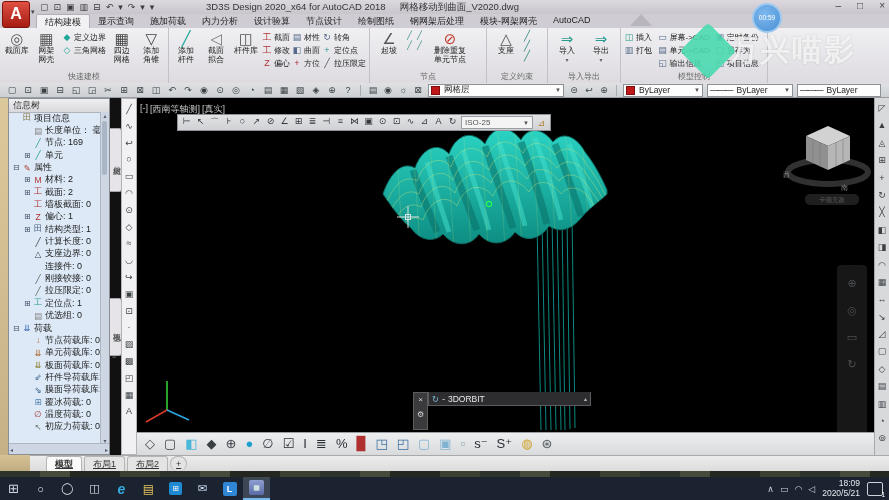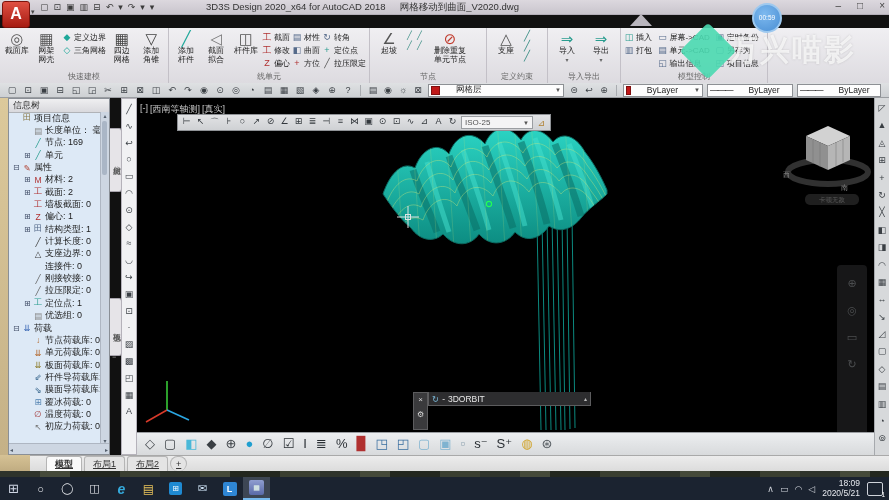--- a/index.html
+++ b/index.html
@@ -46,21 +46,21 @@
   .wm-diamond{width:40px;height:40px;background:#4ad9b0;opacity:.9;transform:rotate(45deg);border-radius:4px;}
   .wm-text{font-size:30px;font-weight:bold;color:rgba(255,255,255,.75);letter-spacing:2px;
            text-shadow:0 0 2px rgba(120,120,120,.35);}
   
   .stdbar{left:0;top:83px;width:889px;height:15px;background:linear-gradient(#dfe1e3,#cdd0d3);
           border-bottom:1px solid #9a9da1;display:flex;align-items:center;font-size:9px;color:#3a3f44;
           padding-left:6px;box-sizing:border-box;gap:4px;}
   .stdbar .ico{width:12px;text-align:center;}
   .vsep{width:1px;height:11px;background:#a9acb0;margin:0 2px;}
   .combo{height:11px;background:#fdfdfd;border:1px solid #8d9094;display:flex;align-items:center;
-         font-size:8.5px;color:#222;padding:0 2px;gap:16px;}
+         font-size:8.5px;color:#222;padding:0 2px;gap:4px;}
   .combo .caret{margin-left:auto;font-size:6px;color:#555;}
   .swatch{width:7px;height:7px;background:#c01818;border:1px solid #801010;}
   .lineglyph{letter-spacing:-1px;color:#222;}
   
   .desk-left{left:0;top:98px;width:8px;height:374px;background:linear-gradient(#dcc99b,#c4b086);}
   .desk-left2{left:0;top:455px;width:30px;height:17px;background:linear-gradient(#d6c295,#bfab80);}
   .desk-bottom{left:0;top:471px;width:889px;height:6px;
     background:repeating-linear-gradient(90deg,#2e332b 0 40px,#454a3a 40px 70px,#23271f 70px 120px,#3a3f31 120px 160px);}
   
   .panel{left:8px;top:98px;width:102px;height:357px;background:#dde9f6;border:1px solid #8a8f96;
@@ -171,20 +171,33 @@
       <span class="ico">▾</span>
     </div>
   <div class="abs wbtns">
     <span>–</span>
     <span>□</span>
     <span>×</span>
   </div>
   <div class="abs collapse-tri"></div>
   <div class="abs rec-badge">00:59</div>
 
+  <div class="abs tabrow">
+
+  <span class="rtab active">结构建模</span>
+      <span class="rtab">显示查询</span>
+      <span class="rtab">施加荷载</span>
+      <span class="rtab">内力分析</span>
+      <span class="rtab">设计验算</span>
+      <span class="rtab">节点设计</span>
+      <span class="rtab">绘制图纸</span>
+      <span class="rtab">钢网架后处理</span>
+      <span class="rtab">模块-网架网壳</span>
+      <span class="rtab">AutoCAD</span>
+    </div>
 
   <div class="abs ribbon">
     <div class="rgroup" style="width:168px">
       <div class="rgroup-body">
         <div class="rbig">
             <span class="bico" style="color:#555">◎</span>
             <span class="blab">截面库</span>
           </div>
         <div class="rbig">
             <span class="bico" style="color:#555">▦</span>
@@ -266,21 +279,20 @@
           <div class="rsml">
               <span class="sico" style="color:#2a9d8f">+</span>
               <span>定位点</span>
             </div>
           <div class="rsml">
               <span class="sico" style="color:#555">╱</span>
               <span>拉压限定</span>
             </div>
         </div>
       </div>
-      <div class="rgroup-label">线单元</div>
     </div>
     <div class="rgroup" style="width:116px">
       <div class="rgroup-body">
         <div class="rbig">
             <span class="bico" style="color:#555">∠</span>
             <span class="blab">起坡</span>
           </div>
         <div class="rcol" style="width:18px;display:grid;grid-template-columns:9px 9px;">
 
         <span class="mini">╱</span>

